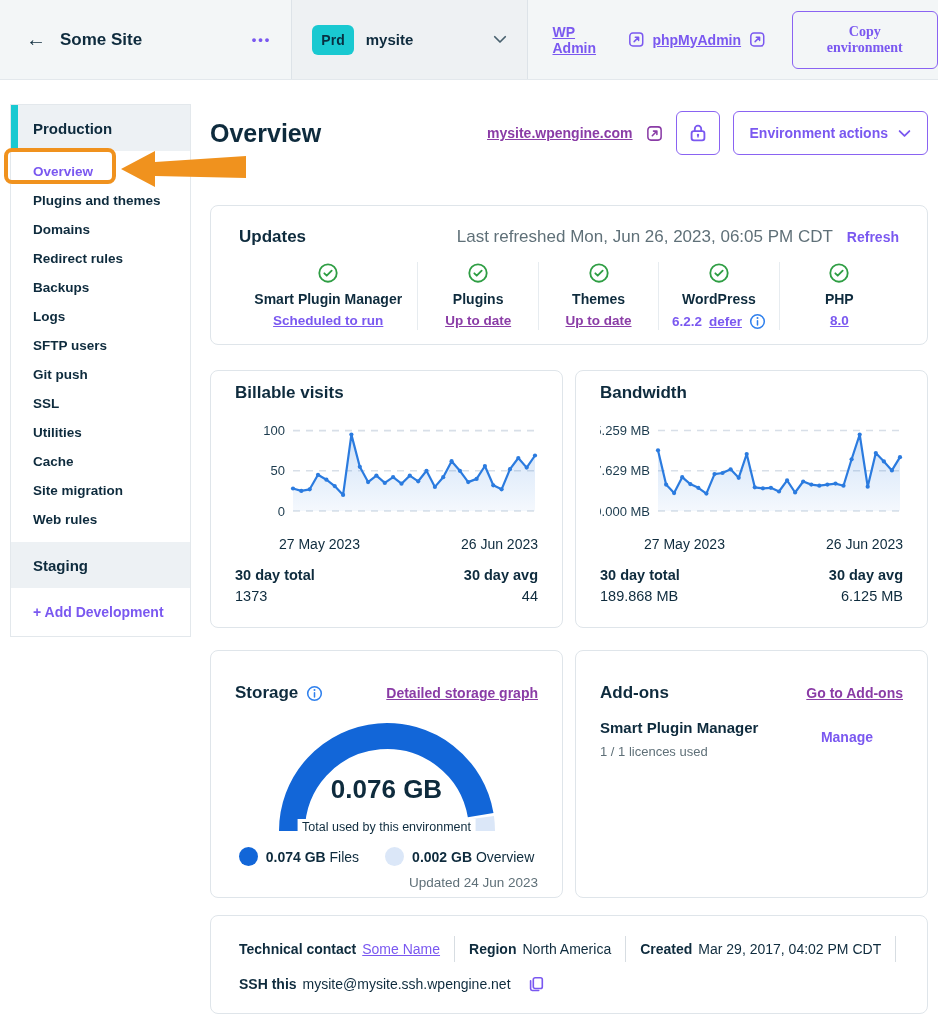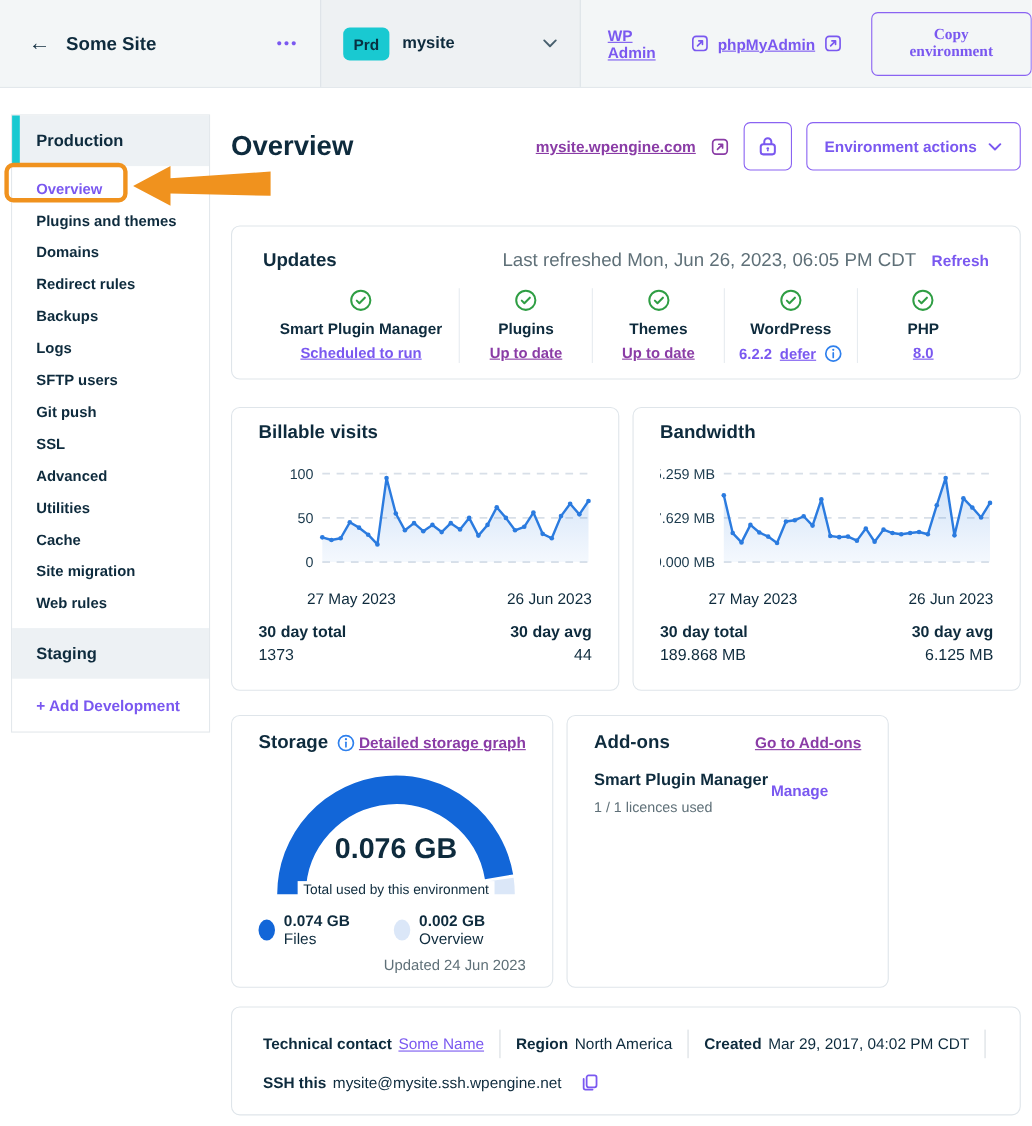--- a/index.html
+++ b/index.html
@@ -80,21 +80,21 @@
   .row2{display:flex;gap:12px;margin-top:25px}
   .chart-card{width:353px;height:258px;padding:12px 24px 0}
   .card-title{font-size:17px;font-weight:bold}
   .xlabels{display:flex;justify-content:space-between;margin:3px 0 0 44px;font-size:14px}
   .stats{display:flex;justify-content:space-between;margin-top:15px;font-size:14.5px}
   .stat b{display:block}
   .stat span{display:block;margin-top:5px}
   .stat.right{text-align:right}
   
   .row3{display:flex;gap:12px;margin-top:22px}
-  .sq-card{width:293px;height:248px;padding:14px 24px 0}
+  .sq-card{width:353px;height:248px;padding:32px 24px 0}
   .st-head{display:flex;align-items:center}
   .st-title{display:flex;align-items:center;gap:8px;font-size:17px;font-weight:bold}
   .st-link{margin-left:auto;font-size:14px;font-weight:bold;color:var(--plum);cursor:pointer}
   .gauge-wrap{position:relative;width:250px;height:128px;margin:6px auto 0}
   .gauge-val{position:absolute;left:0;right:0;bottom:32px;text-align:center;font-size:26px;font-weight:bold}
   .gauge-cap{position:absolute;left:50%;transform:translateX(-50%);bottom:2px;background:#fff;
              padding:1px 5px;font-size:12.5px;white-space:nowrap}
   .legend{display:flex;justify-content:center;gap:26px;margin-top:10px;font-size:14px;align-items:center}
   .leg-item{display:flex;align-items:center;gap:8px}
   .dot{width:19px;height:19px;border-radius:50%}
@@ -151,21 +151,20 @@
   <div class="side-items">
     <div class="side-item active">Overview</div>
     <div class="side-item">Plugins and themes</div>
     <div class="side-item">Domains</div>
     <div class="side-item">Redirect rules</div>
     <div class="side-item">Backups</div>
     <div class="side-item">Logs</div>
     <div class="side-item">SFTP users</div>
     <div class="side-item">Git push</div>
     <div class="side-item">SSL</div>
-    <div class="side-item">Advanced</div>
     <div class="side-item">Utilities</div>
     <div class="side-item">Cache</div>
     <div class="side-item">Site migration</div>
     <div class="side-item">Web rules</div>
   </div>
   <div class="side-sec">
     <span>Staging</span>
   </div>
   <div class="add-dev">+ Add Development</div>
 </div>

